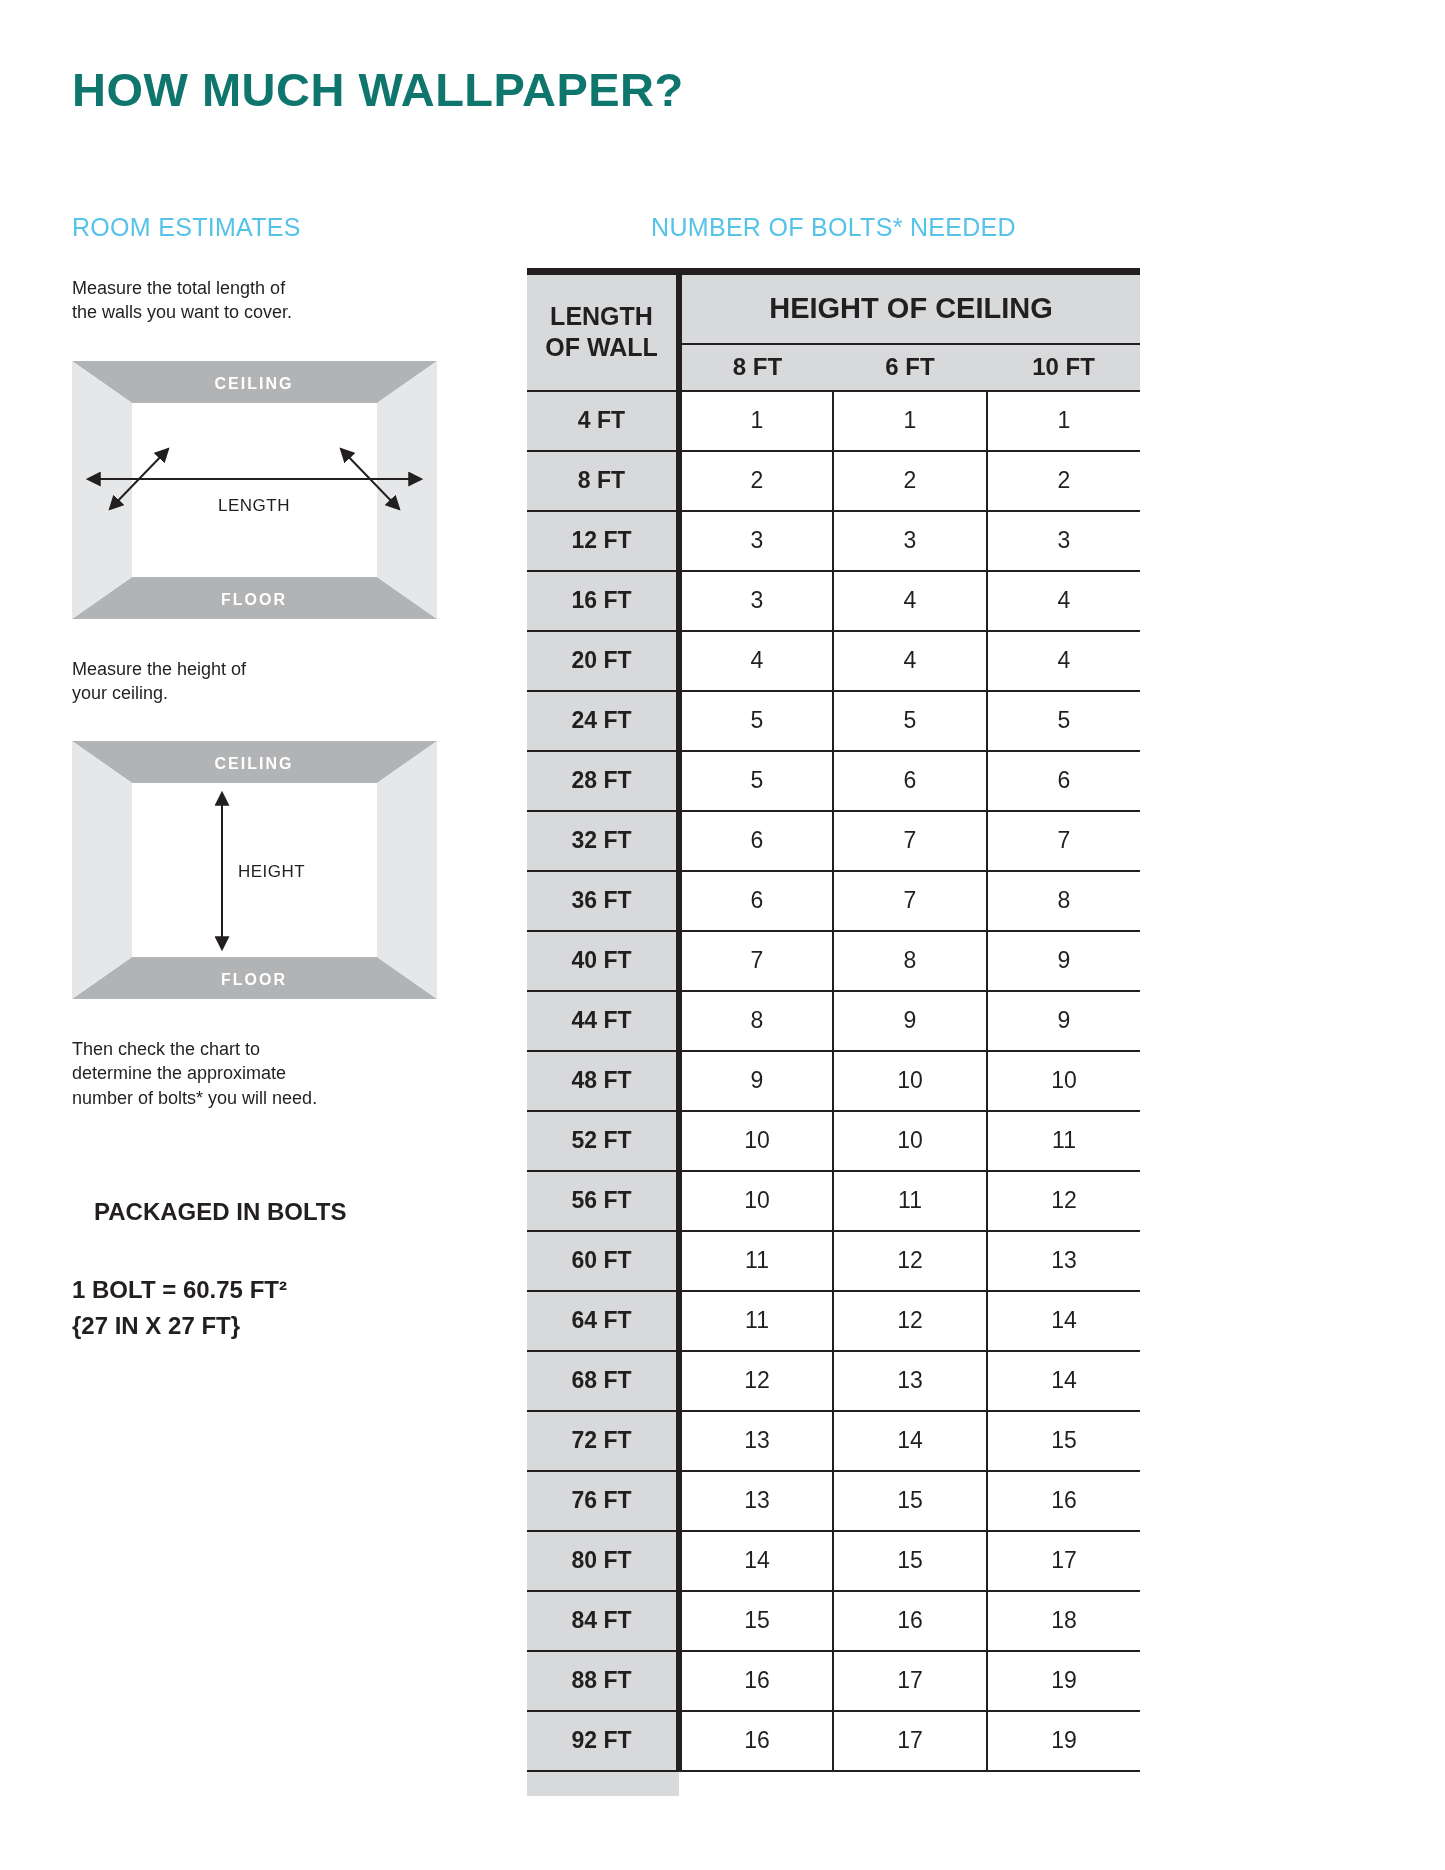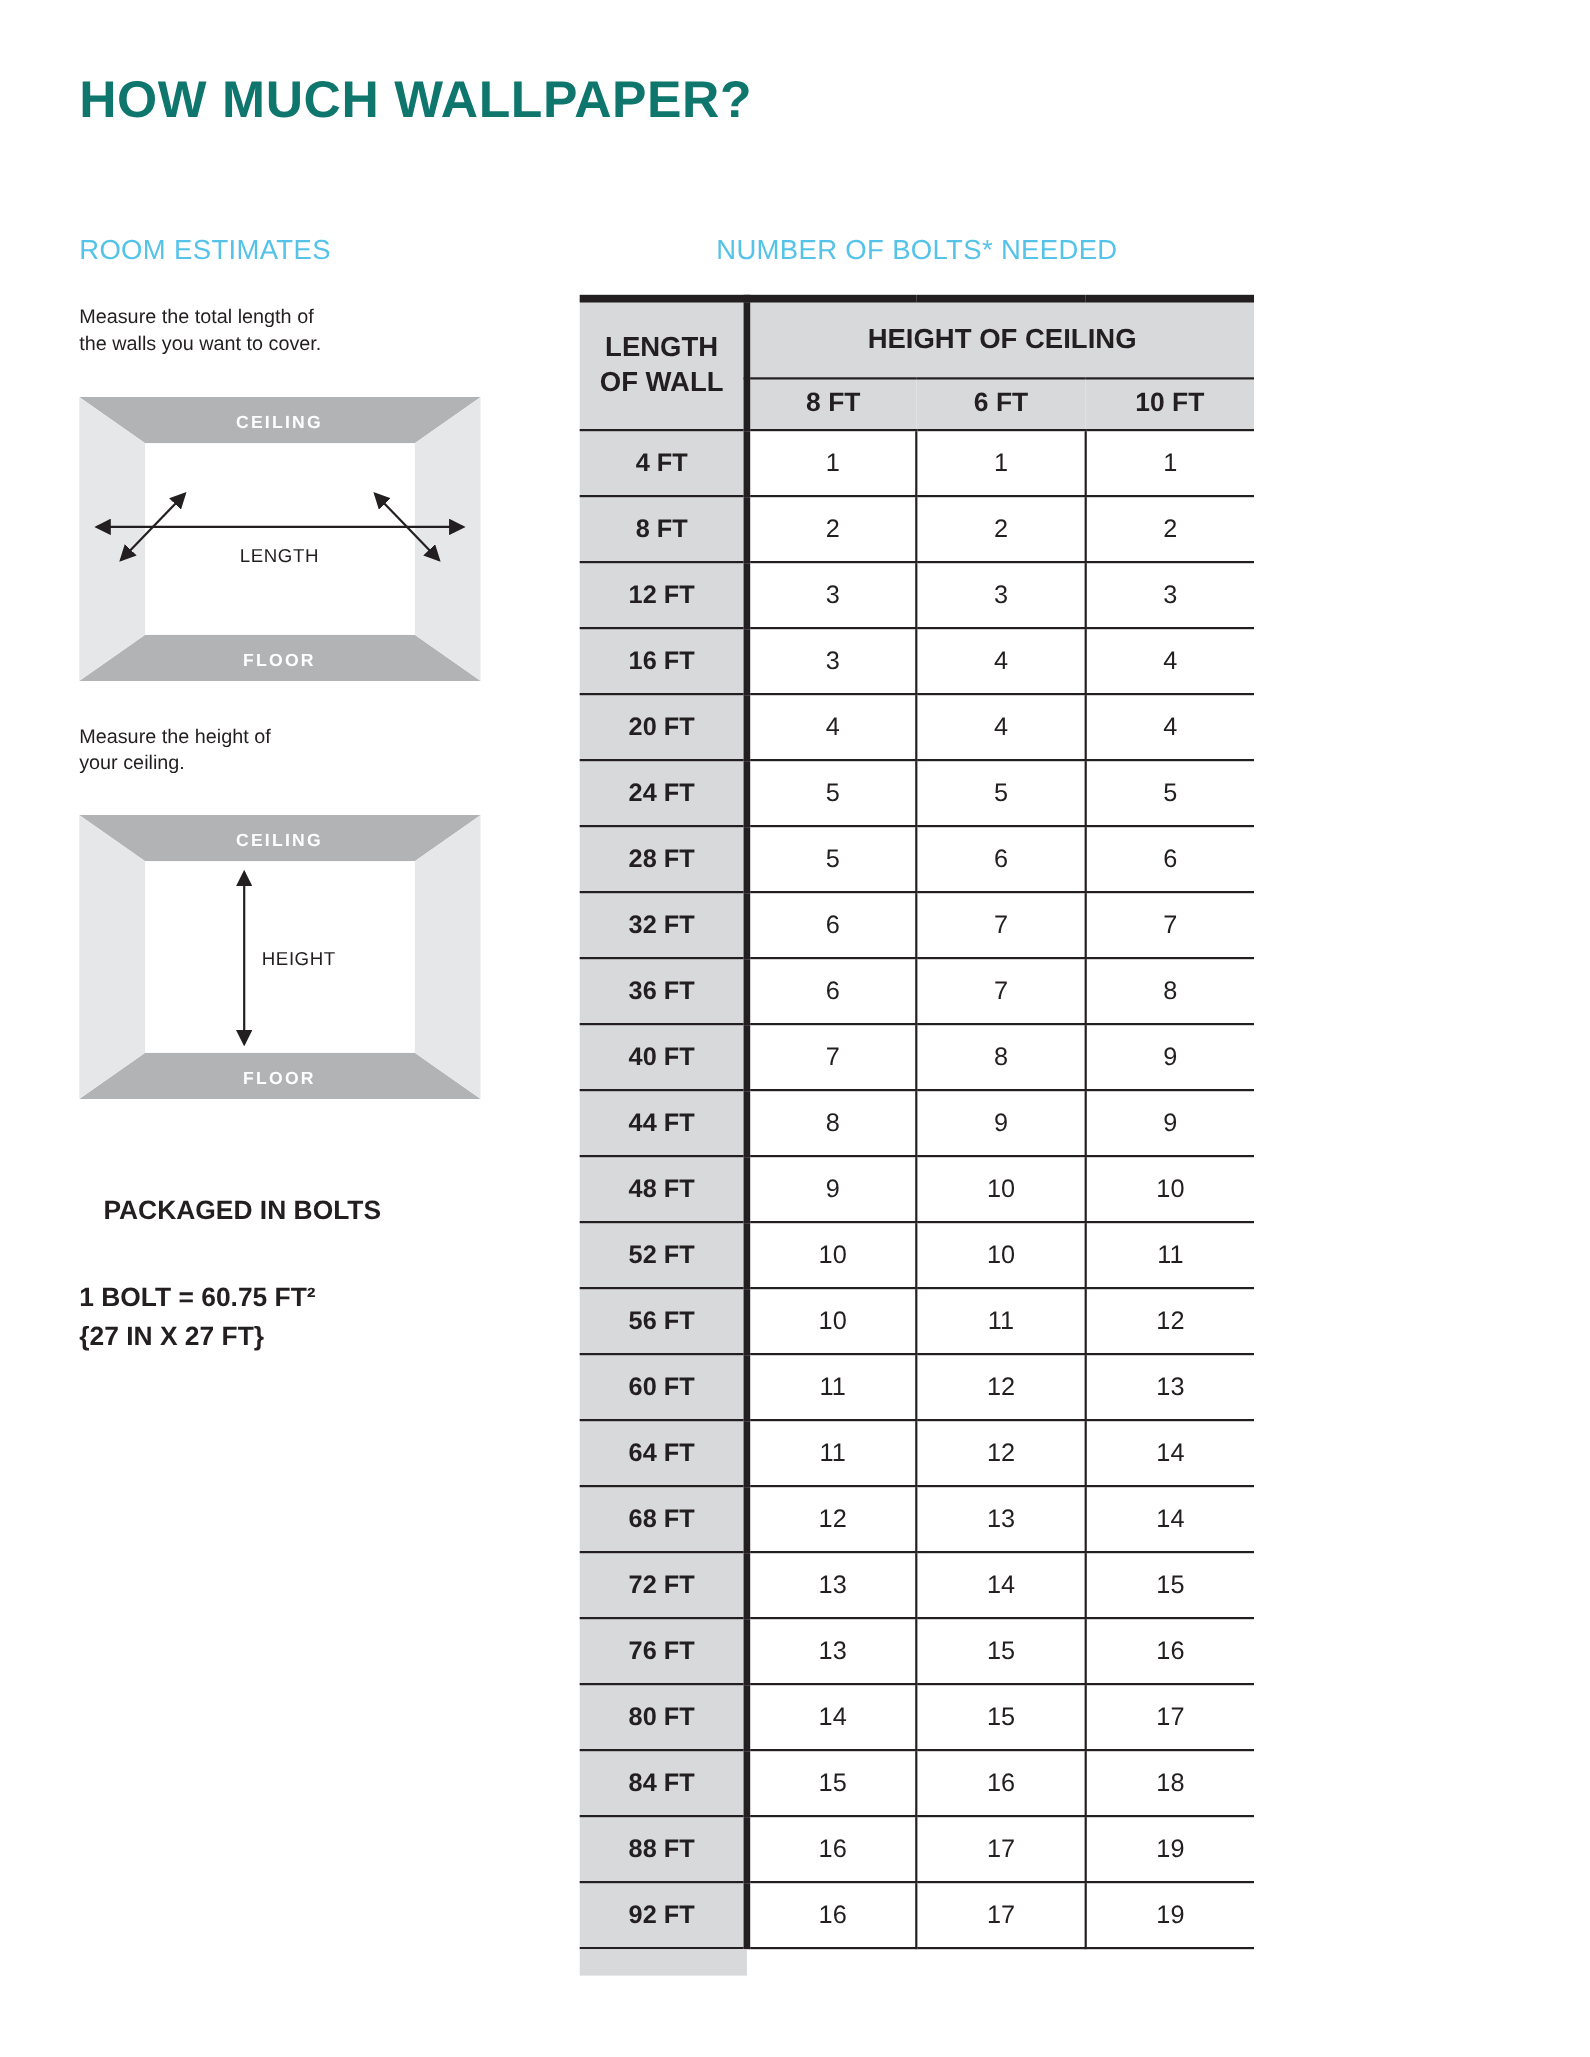--- a/index.html
+++ b/index.html
@@ -68,21 +68,21 @@
     background: #d8d9da;
     font-size: 25px;
     font-weight: bold;
     line-height: 1.25;
     border-right: 6px solid #231f20;
     border-bottom: 2px solid #231f20;
     white-space: pre-line;
   }
   th.hoc {
     background: #d8d9da;
-    font-size: 25px;
+    font-size: 29px;
     font-weight: bold;
     height: 72px;
     border-bottom: 2px solid #231f20;
   }
   th.sub {
     background: #d8d9da;
     font-size: 24px;
     font-weight: bold;
     height: 47px;
     border-bottom: 2px solid #231f20;
@@ -173,20 +173,23 @@
         <polygon points="0,258 365,258 305,216 60,216" fill="#b1b3b5"></polygon>
         <polygon points="0,0 60,42 60,216 0,258" fill="#e6e7e8"></polygon>
         <polygon points="365,0 305,42 305,216 365,258" fill="#e6e7e8"></polygon>
         <rect x="60" y="42" width="245" height="174" fill="#ffffff"></rect>
         <text x="182" y="28" text-anchor="middle" class="svg-surface-label">CEILING</text>
         <text x="182" y="244" text-anchor="middle" class="svg-surface-label">FLOOR</text>
         <line x1="150" y1="52" x2="150" y2="208" stroke="#231f20" stroke-width="2" marker-start="url(#ah2)" marker-end="url(#ah2)"></line>
         <text x="166" y="136" text-anchor="start" class="svg-dim-label">HEIGHT</text>
       </svg>
 
+      <p class="instruction">Then check the chart to
+determine the approximate
+number of bolts* you will need.</p>
 
       <div class="footnote">
         <div class="line2">PACKAGED IN BOLTS</div>
       </div>
 
       <div class="bolt-info">
         <div>1 BOLT = 60.75 FT²</div>
         <div>{27 IN X 27 FT}</div>
       </div>
 

